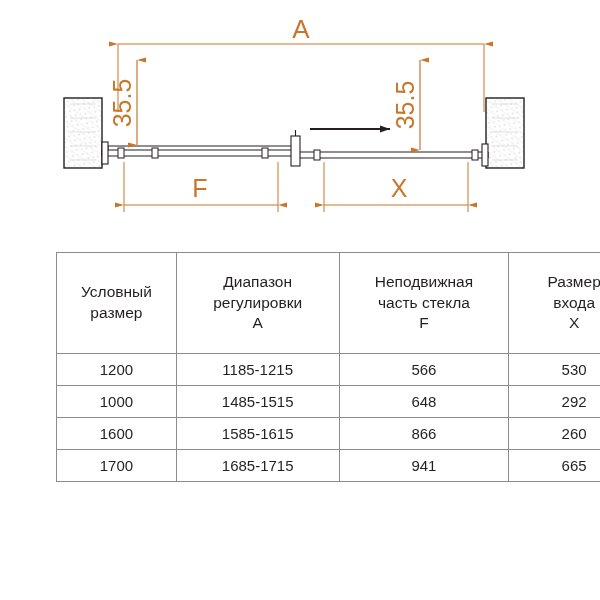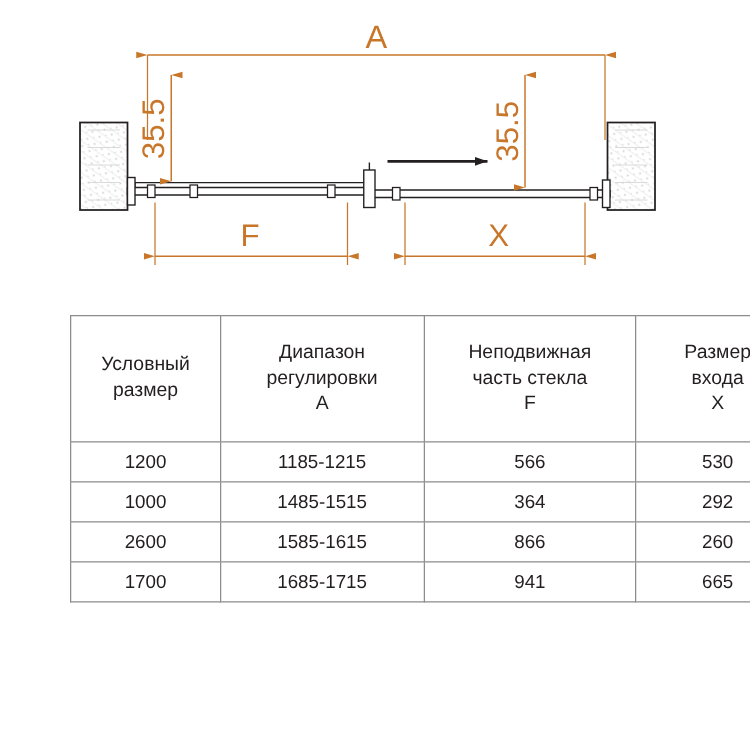--- a/index.html
+++ b/index.html
@@ -199,25 +199,25 @@
     <tbody>
       <tr>
         <td>1200</td>
         <td>1185-1215</td>
         <td>566</td>
         <td>530</td>
       </tr>
       <tr>
         <td>1000</td>
         <td>1485-1515</td>
-        <td>364</td>
+        <td>648</td>
         <td>292</td>
       </tr>
       <tr>
-        <td>2600</td>
+        <td>1600</td>
         <td>1585-1615</td>
         <td>866</td>
         <td>260</td>
       </tr>
       <tr>
         <td>1700</td>
         <td>1685-1715</td>
         <td>941</td>
         <td>665</td>
       </tr>

